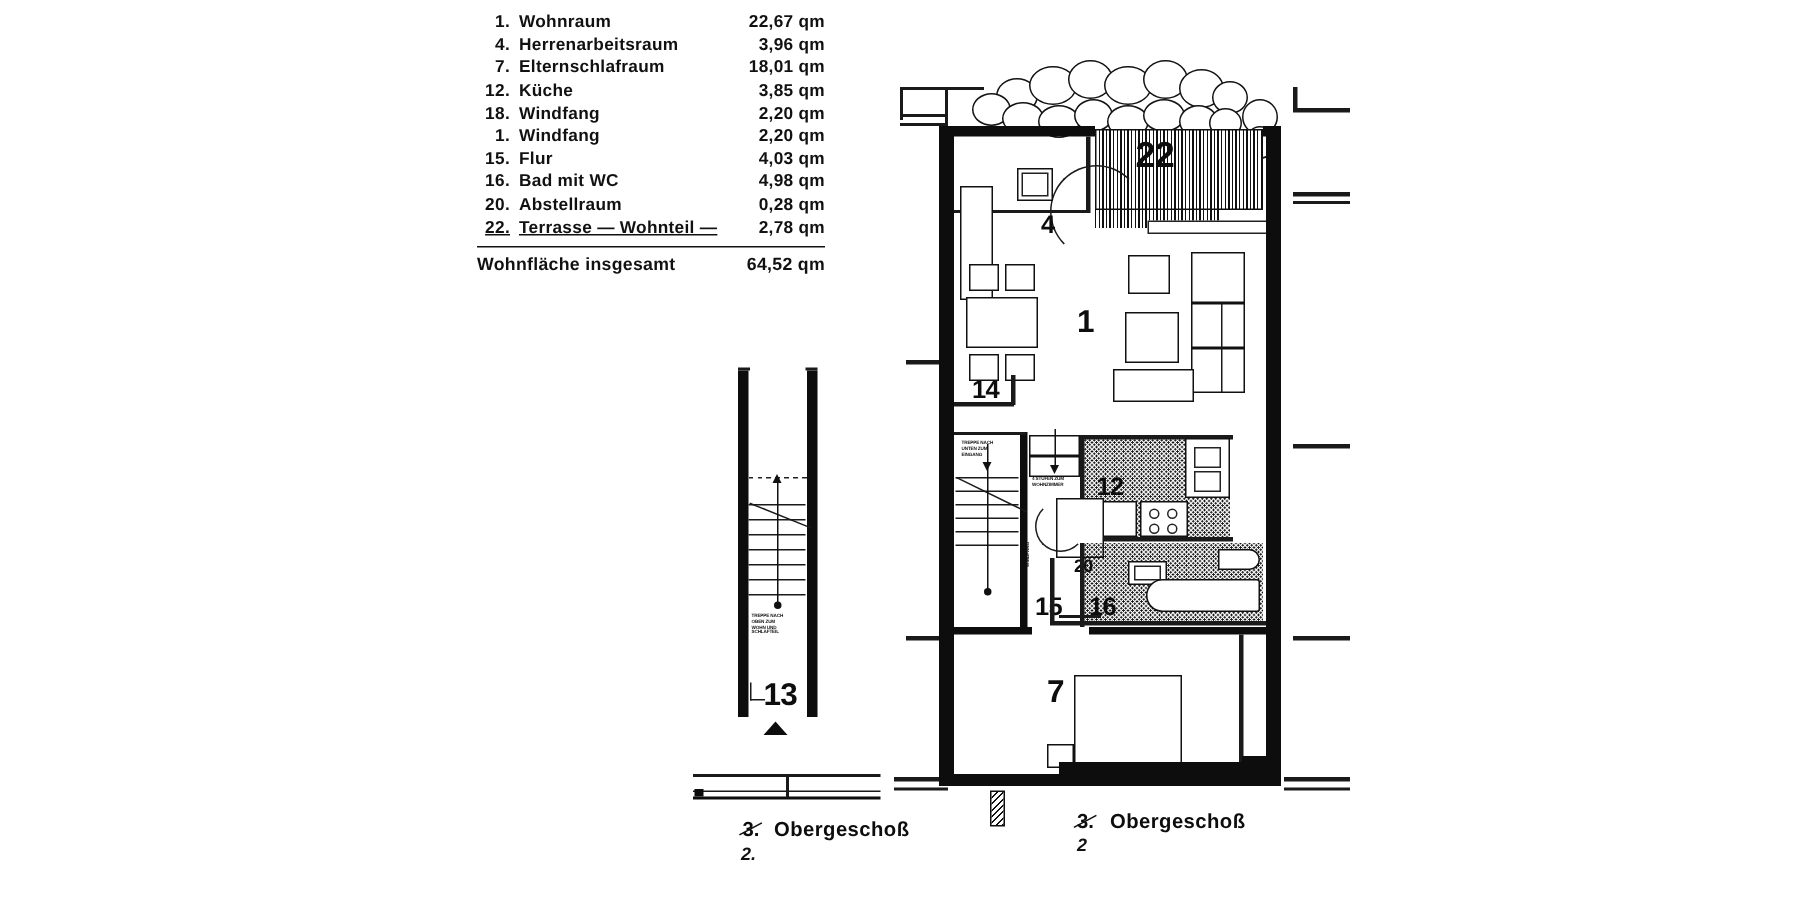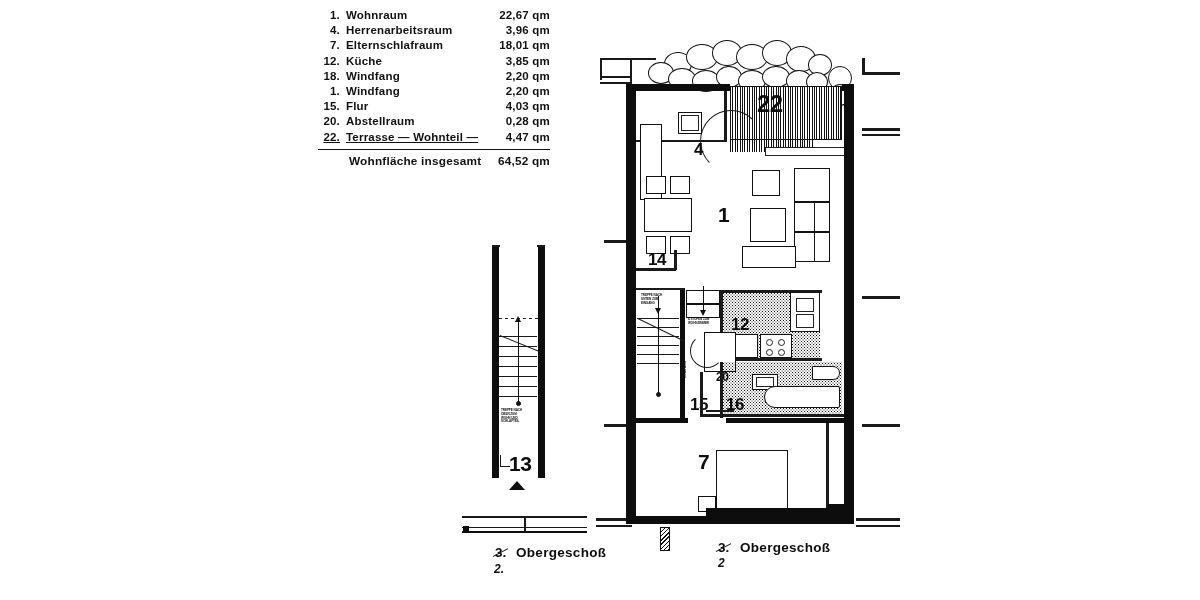--- a/index.html
+++ b/index.html
@@ -56,21 +56,20 @@
     margin: 4px 0 4px 0;
     width: 100%;
   }
   .legend-total {
     display: flex;
     align-items: baseline;
     font-size: 11.8px;
     font-weight: 700;
     letter-spacing: .2px;
     white-space: nowrap;
-    margin-left: 31px;
   }
   .legend-total .legend-name { padding-left: 0; }
 
   
   .ink { position: absolute; background: #0d0d0d; }
   .thinline { position: absolute; background: #1a1a1a; }
   .outline { position: absolute; border: 1.4px solid #111; box-sizing: border-box; background: #fff; }
   .outline-thin { position: absolute; border: 1px solid #222; box-sizing: border-box; background: #fff; }
 
   .roomnum {
@@ -217,28 +216,33 @@
     <span class="legend-num">1.</span>
     <span class="legend-name">Windfang</span>
     <span class="legend-area">2,20 qm</span>
   </div>
   <div class="legend-row">
     <span class="legend-num">15.</span>
     <span class="legend-name">Flur</span>
     <span class="legend-area">4,03 qm</span>
   </div>
   <div class="legend-row">
+    <span class="legend-num">16.</span>
+    <span class="legend-name">Bad mit WC</span>
+    <span class="legend-area">4,98 qm</span>
+  </div>
+  <div class="legend-row">
     <span class="legend-num">20.</span>
     <span class="legend-name">Abstellraum</span>
     <span class="legend-area">0,28 qm</span>
   </div>
   <div class="legend-row last">
     <span class="legend-num">22.</span>
     <span class="legend-name">Terrasse — Wohnteil —</span>
-    <span class="legend-area">4,47 qm</span>
+    <span class="legend-area">2,78 qm</span>
   </div>
 
   <div id="legend-rule"></div>
 
   <div class="legend-total">
     <span class="legend-name">Wohnfläche insgesamt</span>
     <span class="legend-area">64,52 qm</span>
   </div>
 </div>
 

